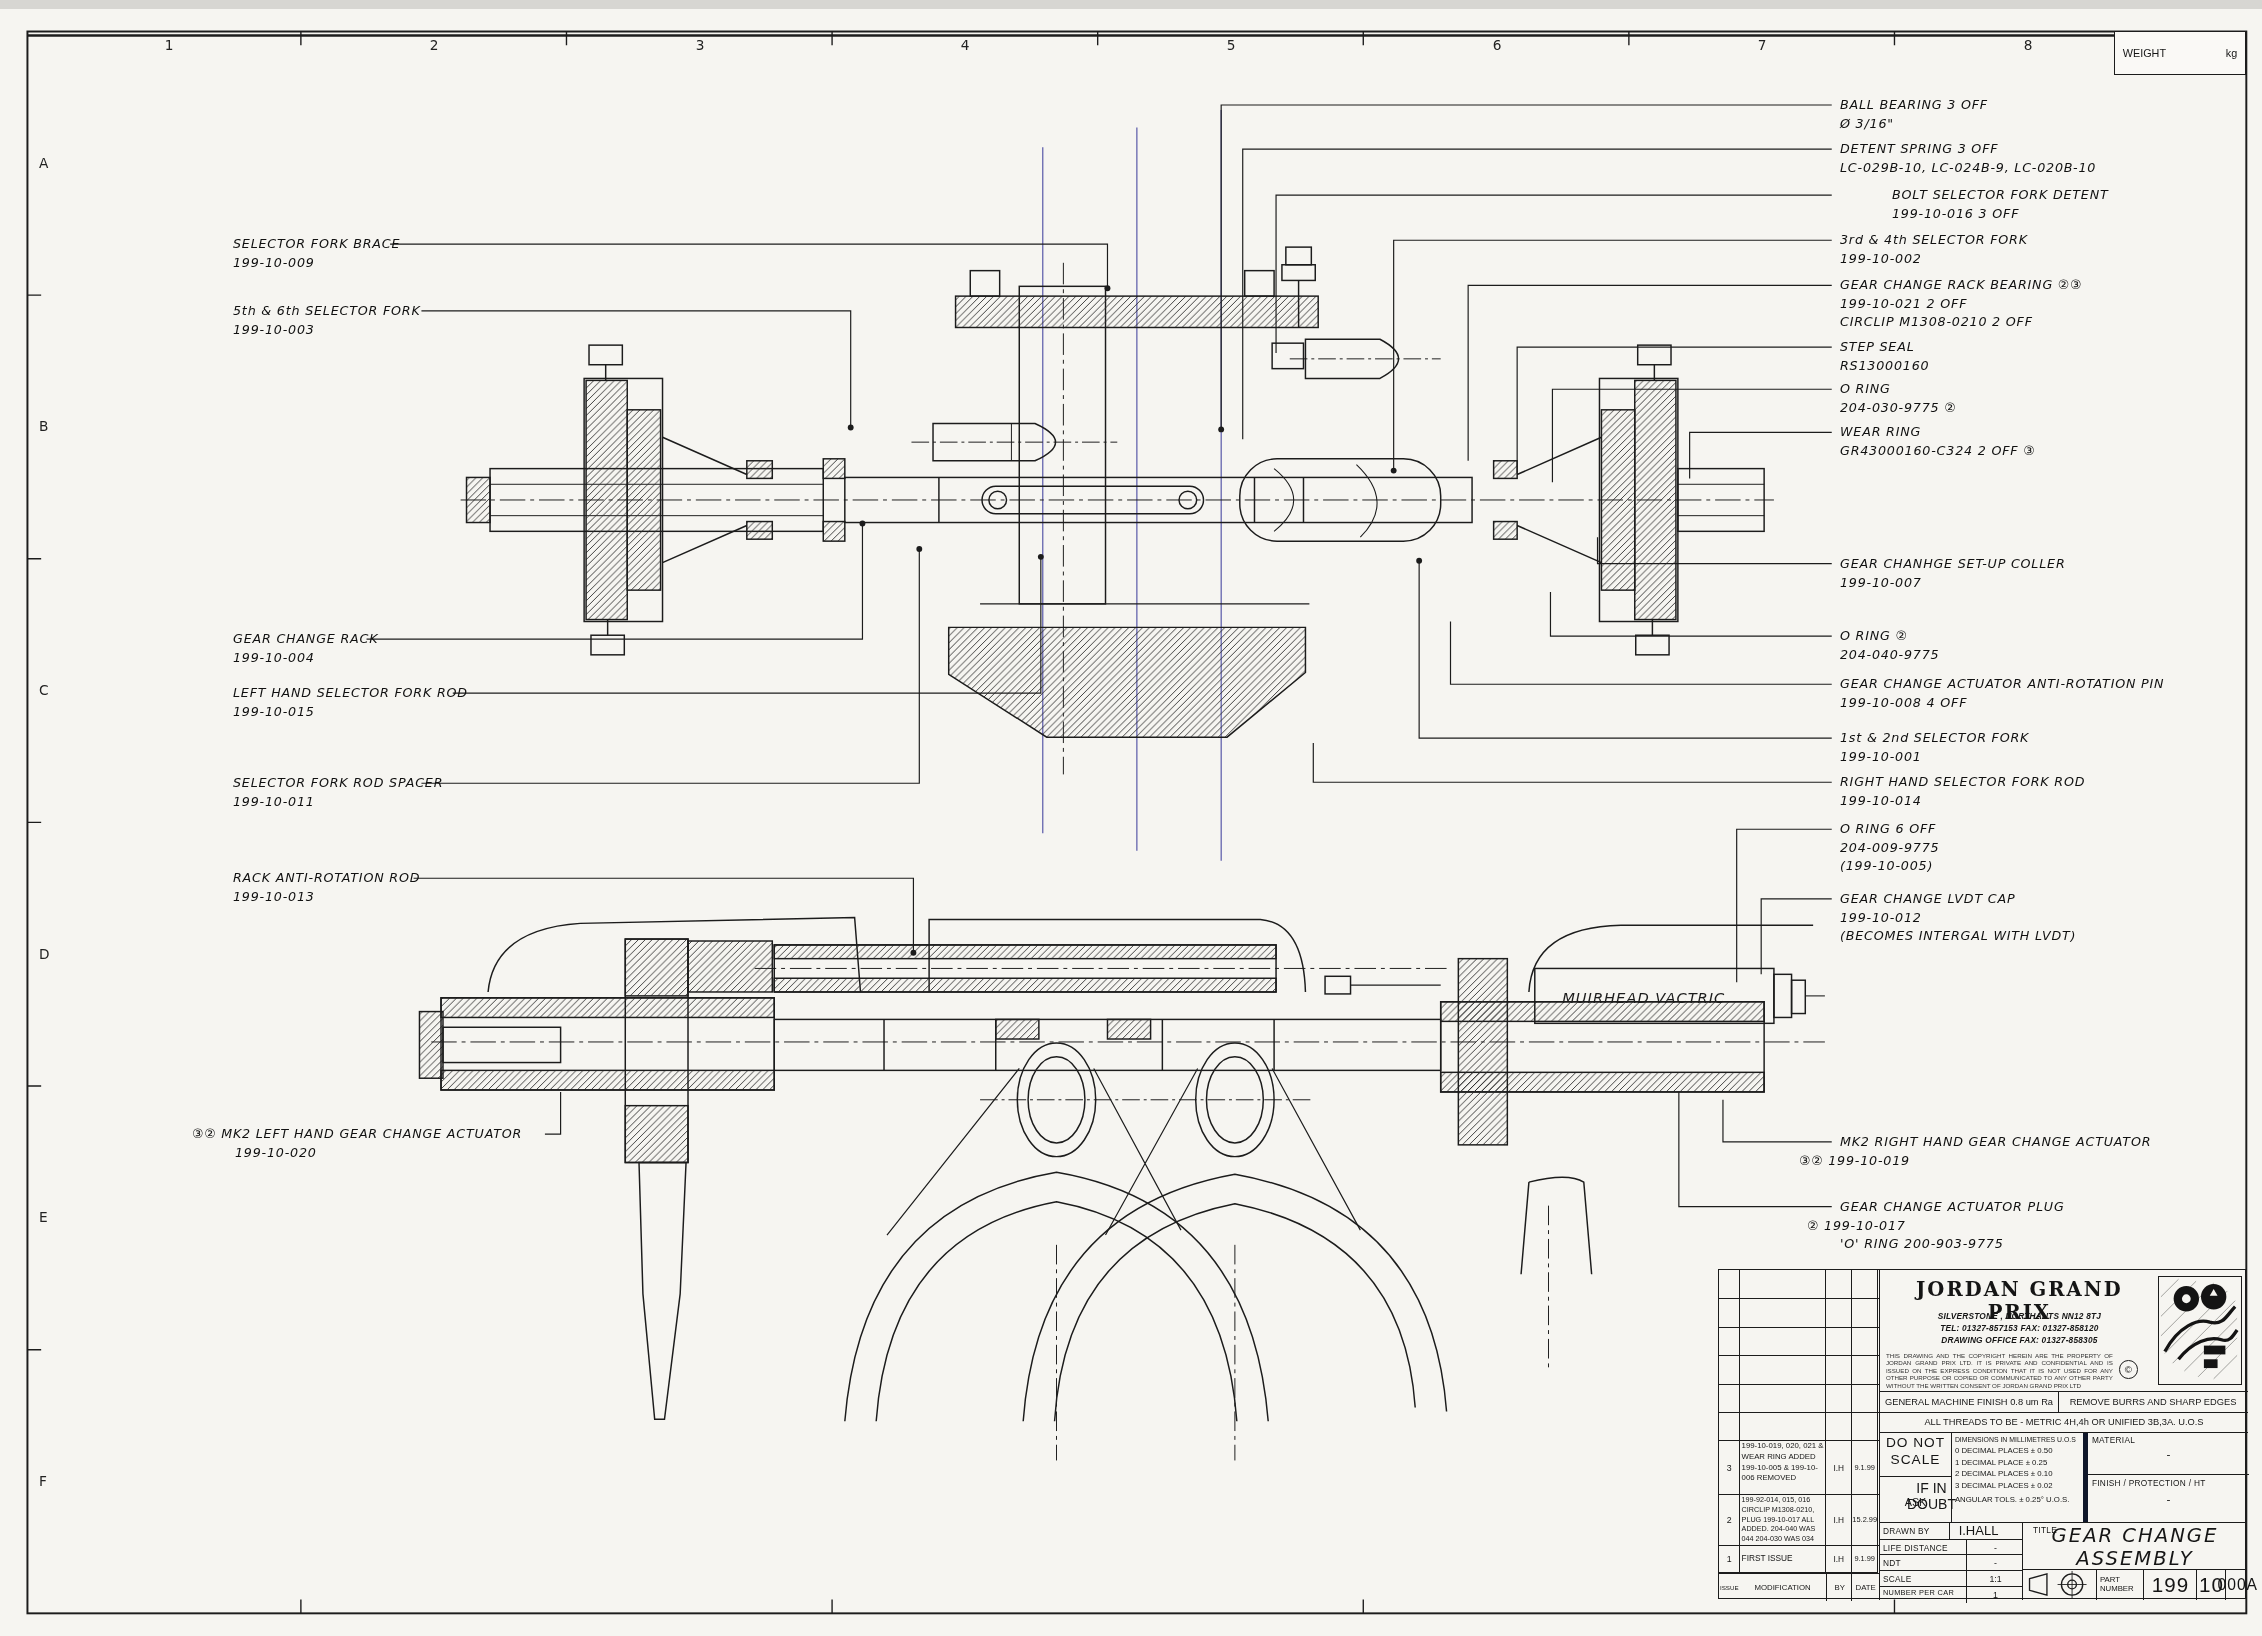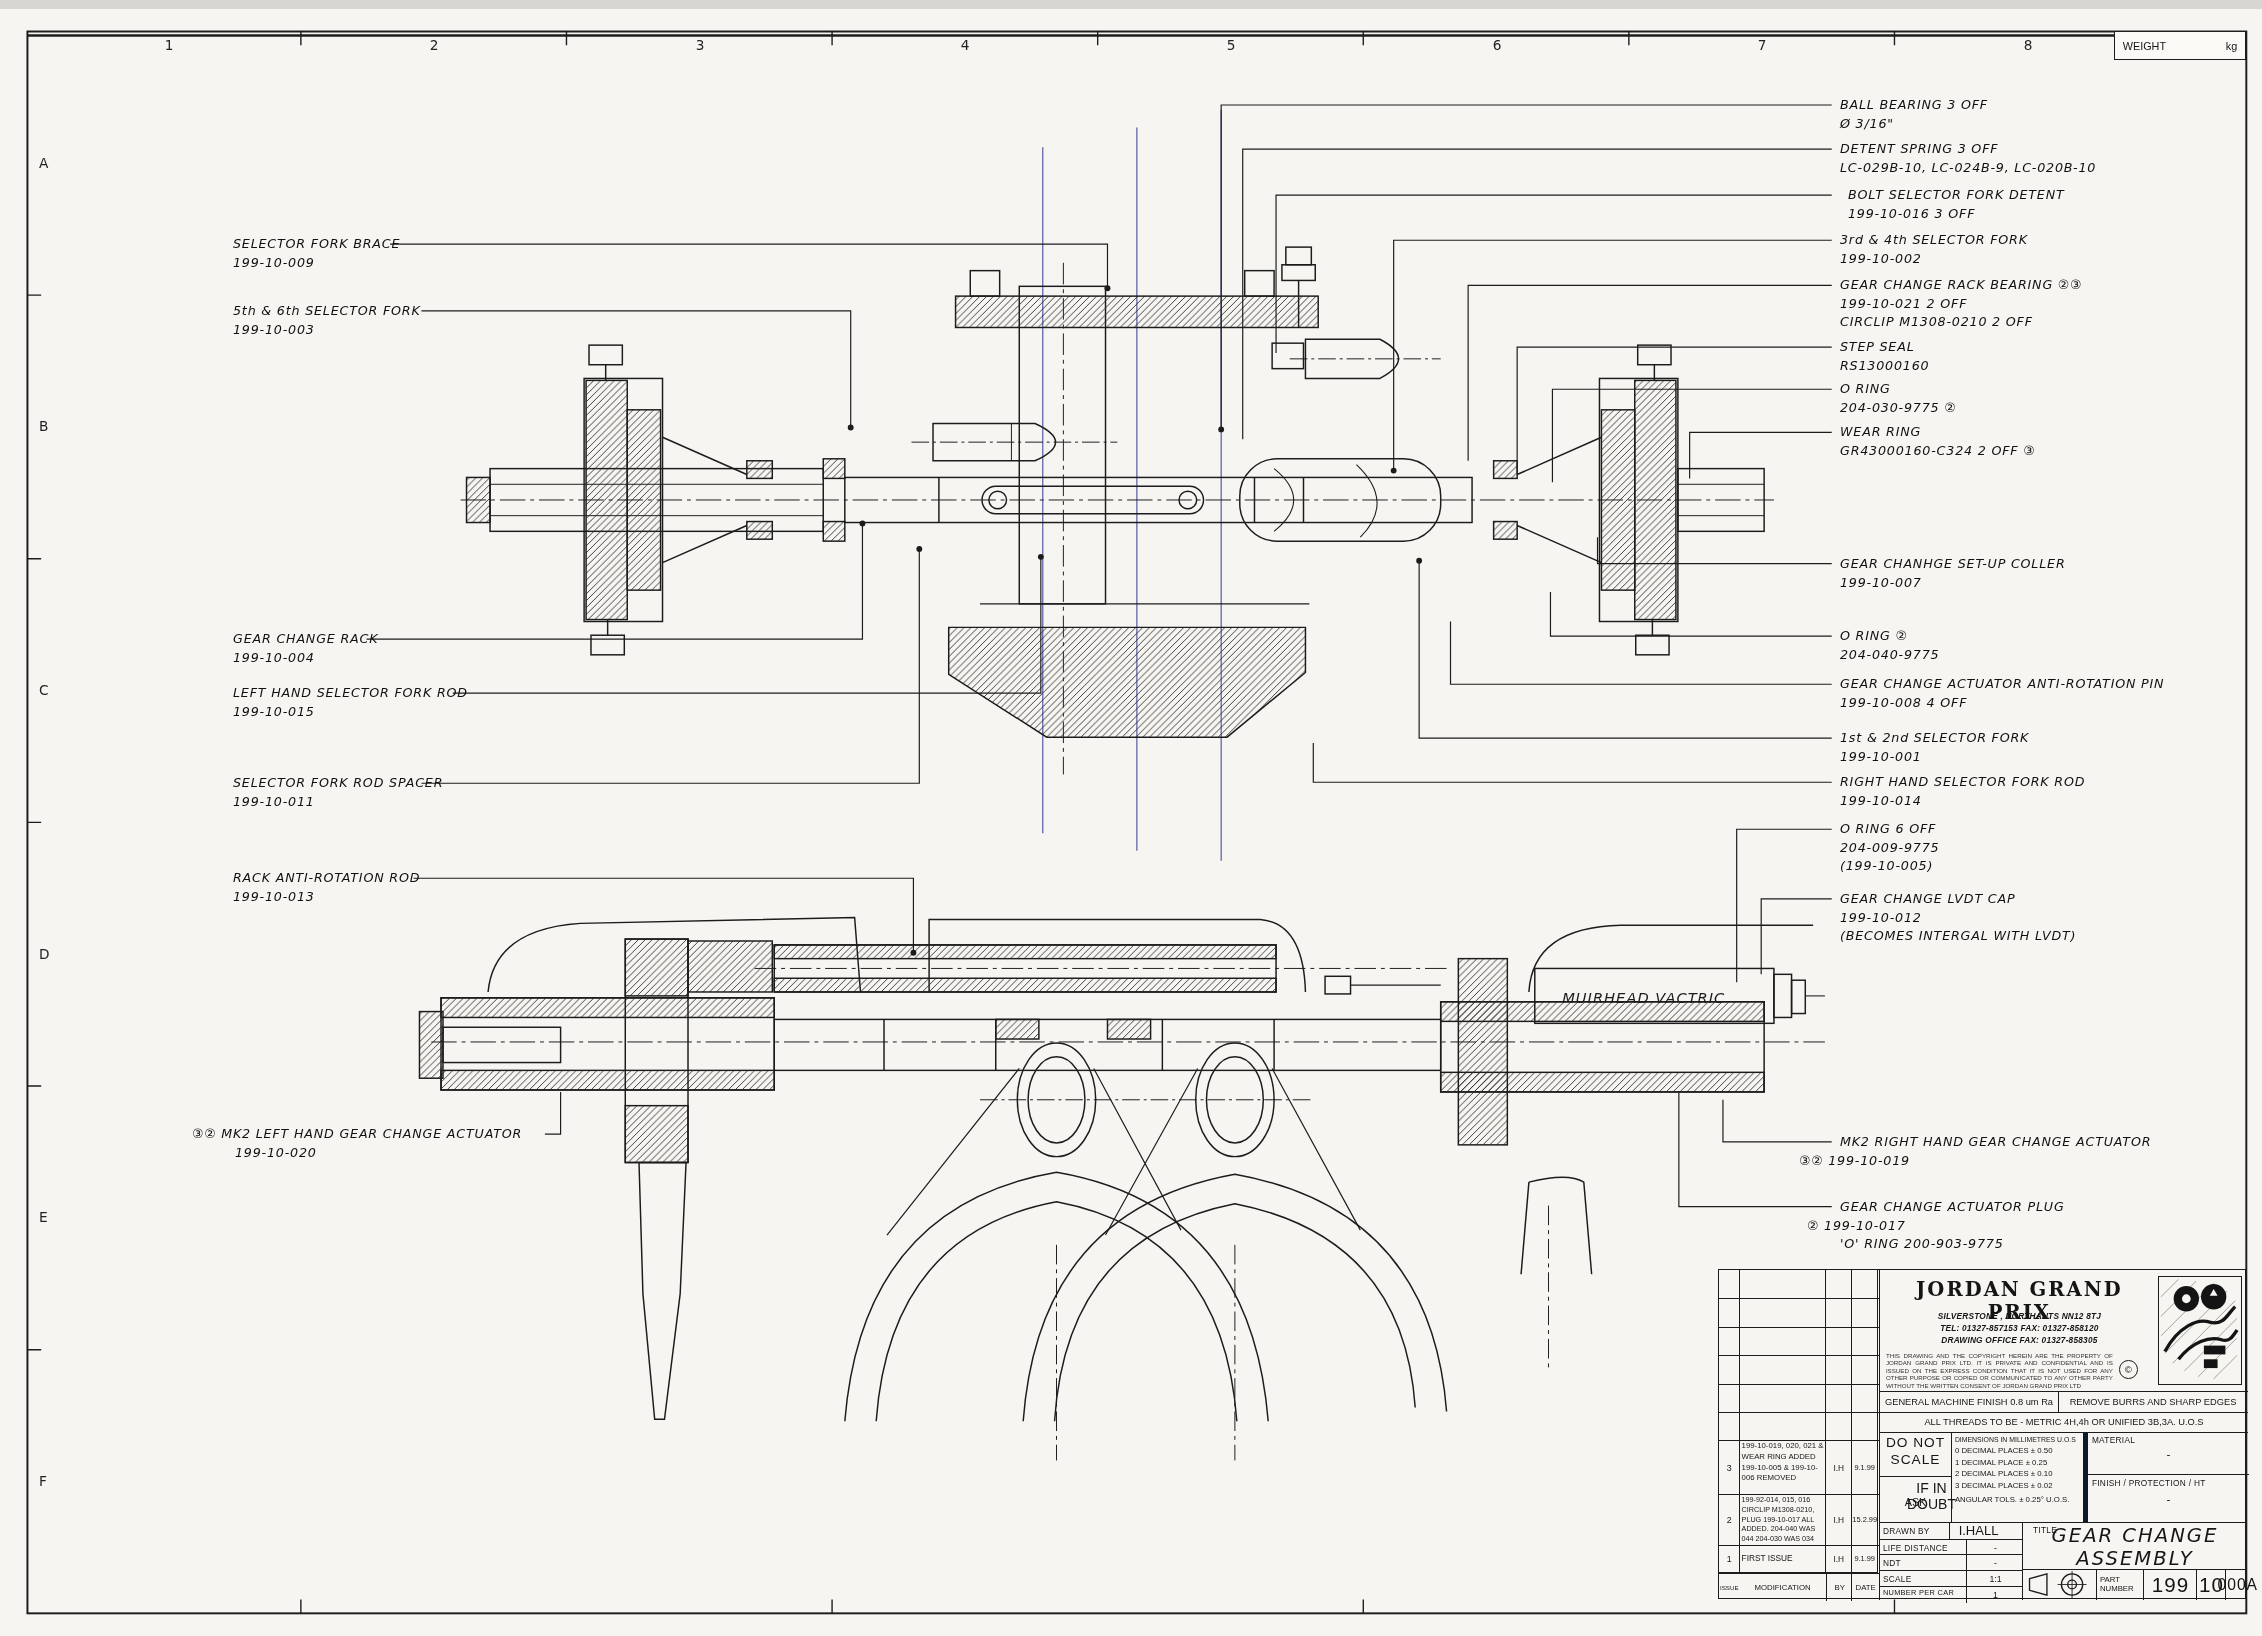--- a/index.html
+++ b/index.html
@@ -248,21 +248,21 @@
   <div class="gnum" style="left:1497px">6</div>
   <div class="gnum" style="left:1762px">7</div>
   <div class="gnum" style="left:2028px">8</div>
   <div class="grow" style="top:163px">A</div>
   <div class="grow" style="top:426px">B</div>
   <div class="grow" style="top:690px">C</div>
   <div class="grow" style="top:954px">D</div>
   <div class="grow" style="top:1217px">E</div>
   <div class="grow" style="top:1481px">F</div>
 
-  <div class="weightbox" style="left:2114px;top:31px;width:132px;height:29px">
+  <div class="weightbox" style="left:2114px;top:31px;width:132px;height:44px">
     <span>WEIGHT</span>
     <span>kg</span>
   </div>
 
   <div class="co" style="left:233px;top:235px">
       <span>SELECTOR FORK BRACE</span>
       <span>199-10-009</span>
     </div>
   <div class="co" style="left:233px;top:302px">
       <span>5th &amp; 6th SELECTOR FORK</span>
@@ -290,21 +290,21 @@
     </div>
 
   <div class="co" style="left:1840px;top:96px">
       <span>BALL BEARING 3 OFF</span>
       <span>Ø 3/16"</span>
     </div>
   <div class="co" style="left:1840px;top:140px">
       <span>DETENT SPRING  3 OFF</span>
       <span>LC-029B-10, LC-024B-9, LC-020B-10</span>
     </div>
-  <div class="co" style="left:1848px;top:186px">
+  <div class="co" style="left:1892px;top:186px">
       <span>BOLT SELECTOR FORK DETENT</span>
       <span>199-10-016 3 OFF</span>
     </div>
   <div class="co" style="left:1840px;top:231px">
       <span>3rd &amp; 4th SELECTOR FORK</span>
       <span>199-10-002</span>
     </div>
   <div class="co" style="left:1840px;top:276px">
       <span>GEAR CHANGE RACK BEARING ②③</span>
       <span>199-10-021  2 OFF</span>

